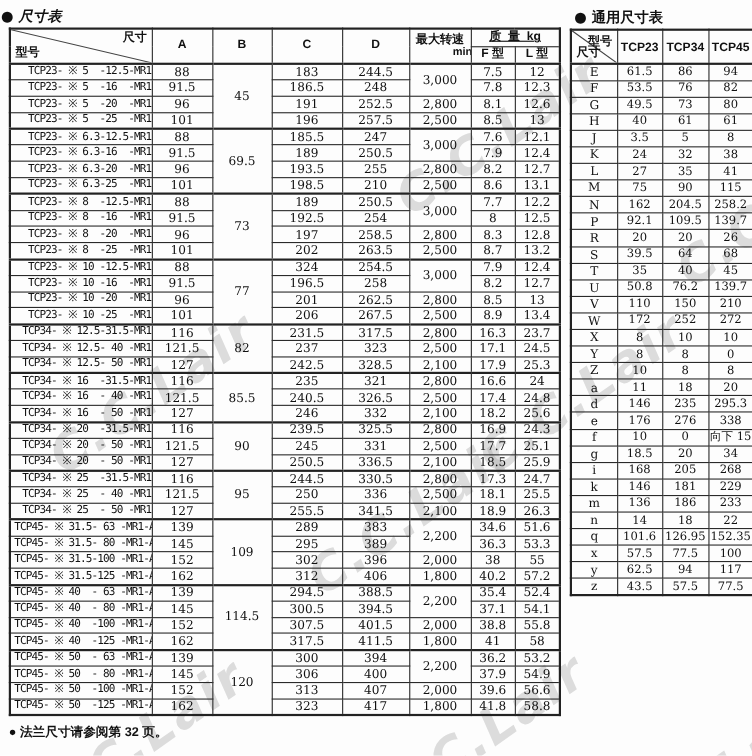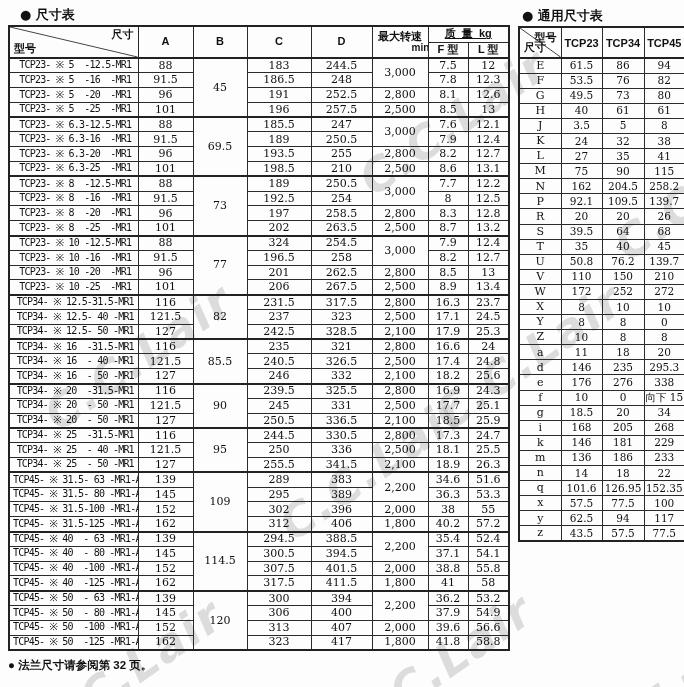--- a/index.html
+++ b/index.html
@@ -16,21 +16,21 @@
   td,th{border:1px solid #2a2a2a;padding:0;margin:0;overflow:hidden;background:transparent;
         font-weight:normal;vertical-align:middle;}
   #left-table{left:8px;top:25px;width:500px;}
   #left-table td,#left-table th{font-size:11px;line-height:1.05;text-align:center;}
   #left-table{border:2px solid #222;}
   #left-table thead th{font-weight:600;font-size:11px;}
   #left-table thead{border-bottom:2px solid #222;}
   #left-table tbody tr{height:14.8px;}
   #left-table tr.gs td{border-top:2px solid #222;}
   #left-table td.model{font-family:"DejaVu Sans Mono",monospace;font-size:10px;letter-spacing:-0.8px;
-       text-align:center;padding-left:3px;white-space:pre;}
+       text-align:right;padding-left:3px;white-space:pre;}
   #left-table td.num{font-family:"DejaVu Serif",serif;font-size:11px;}
   .speed-l1{display:block;font-size:11px;}
   .speed-l2{display:block;font-size:10px;padding-left:39px;}
   .mass-lab{white-space:pre;text-decoration:underline;}
   
   th.corner{position:relative;}
   th.corner svg{position:absolute;left:0;top:0;width:100%;height:100%;}
   th.corner svg line{stroke:#444;stroke-width:1;}
   .lab-tr{position:absolute;top:2px;right:4px;font-size:11px;font-weight:600;}
   .lab-bl{position:absolute;bottom:2px;left:4px;font-size:11px;font-weight:600;}
@@ -55,21 +55,21 @@
     <span class="wm" style="left:345px;top:95px;">C.C.Lair</span>
     <span class="wm" style="left:30px;top:330px;">C.C.Lair</span>
     <span class="wm" style="left:265px;top:440px;">C.C.Lair</span>
     <span class="wm" style="left:420px;top:330px;">C.C.Lair</span>
     <span class="wm" style="left:20px;top:645px;">C.C.Lair</span>
     <span class="wm" style="left:330px;top:640px;">C.C.Lair</span>
     <span class="wm" style="left:545px;top:680px;">C.C.Lair</span>
     <span class="wm" style="left:600px;top:160px;">C.C.Lair</span>
   </div>
 
-  <div class="sec-title" style="left:20px;top:6px;">● 尺寸表</div>
+  <div class="sec-title" style="left:1px;top:6px;font-style:italic;">● 尺寸表</div>
   <div class="sec-title" style="left:522px;top:7px;">● 通用尺寸表</div>
 
   <table id="left-table">
     <colgroup>
       <col style="width:129px">
         <col style="width:55px">
         <col style="width:54px">
         <col style="width:64px">
       <col style="width:61px">
         <col style="width:56px">

